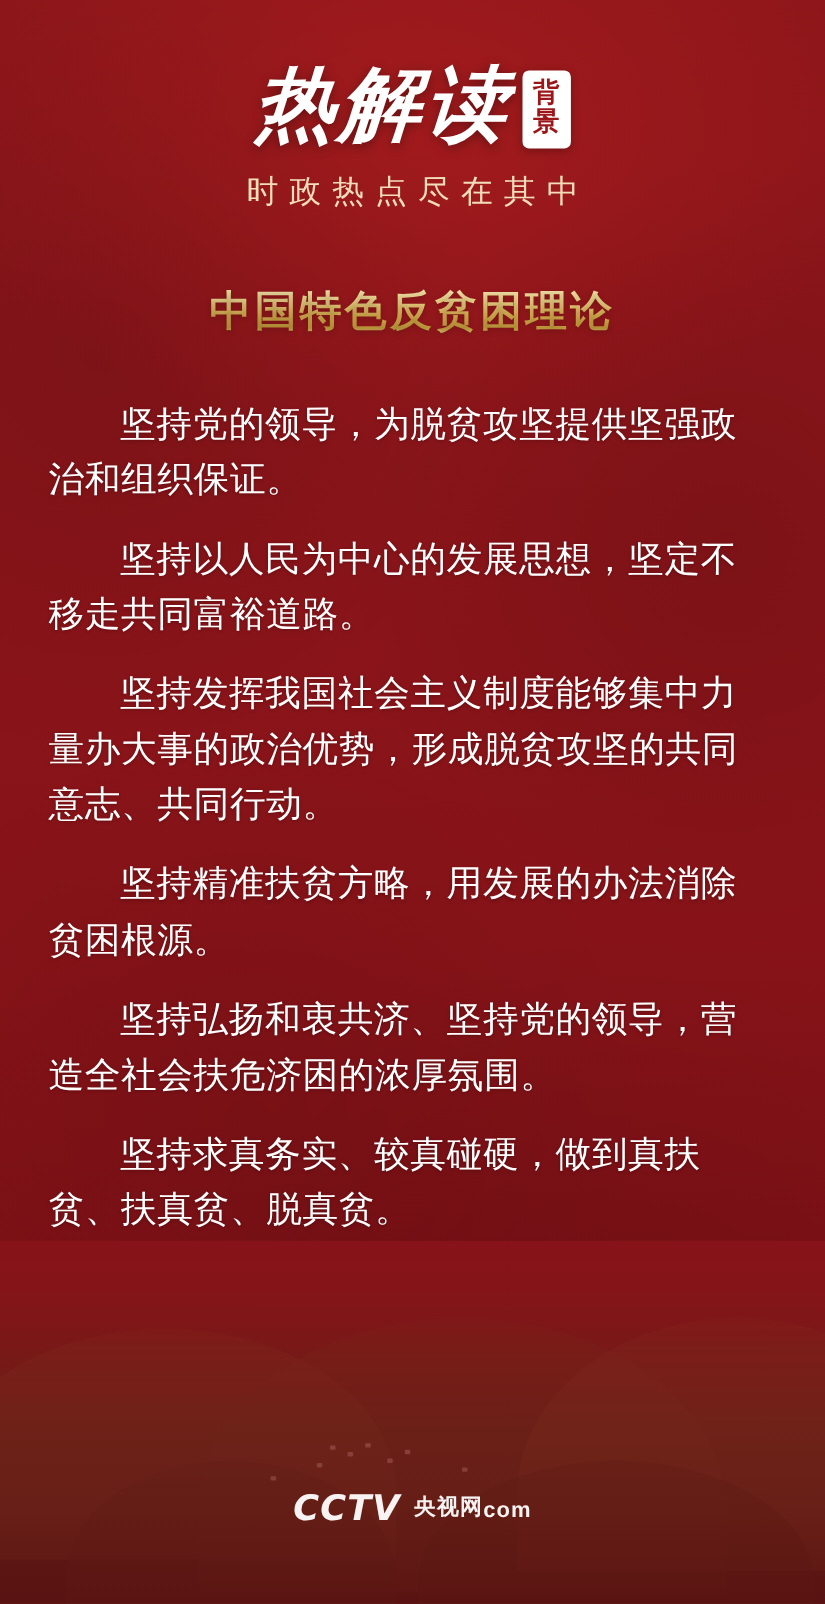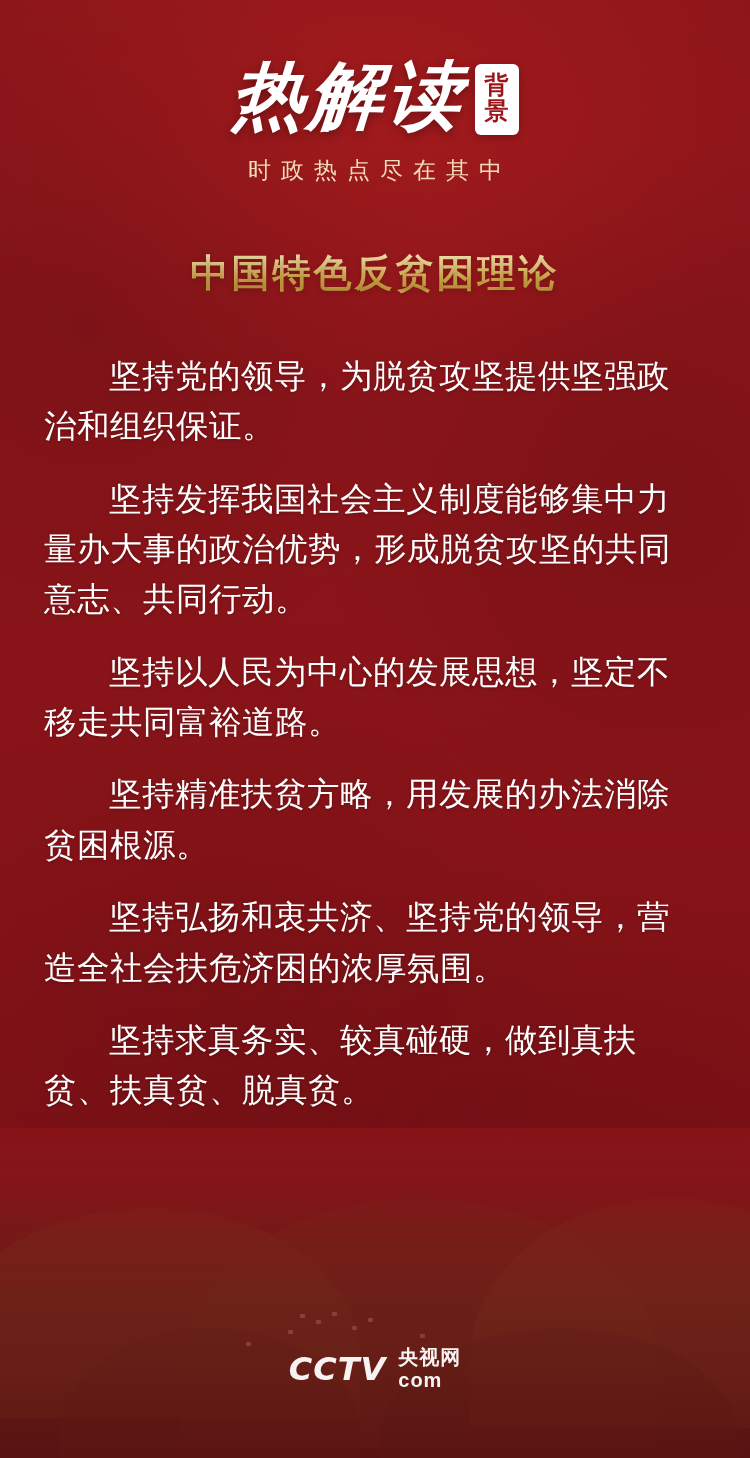--- a/index.html
+++ b/index.html
@@ -109,21 +109,21 @@
     font-size: 24px;
     font-weight: 700;
     line-height: 1.1;
     letter-spacing: 1px;
     box-shadow: 0 2px 8px rgba(0,0,0,0.25);
   }
   .logo-badge span { display: block; }
   .tagline {
     margin-top: 20px;
     color: #f3dcb8;
-    font-size: 23px;
+    font-size: 29px;
     letter-spacing: 10px;
     text-indent: 10px;
     font-weight: 500;
   }
 
   
   .gold-title {
     margin-top: 62px;
     text-align: center;
     font-size: 38px;
@@ -166,21 +166,21 @@
     font-family: "DejaVu Sans", sans-serif;
     font-size: 32px;
     font-weight: 700;
     letter-spacing: 1px;
     color: #ffffff;
     opacity: 0.95;
     font-style: italic;
   }
   .cctv-cn {
     display: flex;
-    flex-direction: column;
+    flex-direction: row;
     align-items: flex-start;
     line-height: 1;
     color: #ffffff;
     opacity: 0.95;
   }
   .cctv-cn .cn {
     font-size: 20px;
     font-weight: 700;
     letter-spacing: 1px;
   }
@@ -224,22 +224,22 @@
         <span>景</span>
       </div>
     </div>
     <div class="tagline">时政热点尽在其中</div>
   </div>
 
   <div class="gold-title">中国特色反贫困理论</div>
 
   <div class="body-copy">
     <p>坚持党的领导，为脱贫攻坚提供坚强政治和组织保证。</p>
+    <p>坚持以人民为中心的发展思想，坚定不移走共同富裕道路。</p>
     <p>坚持发挥我国社会主义制度能够集中力量办大事的政治优势，形成脱贫攻坚的共同意志、共同行动。</p>
-    <p>坚持以人民为中心的发展思想，坚定不移走共同富裕道路。</p>
     <p>坚持精准扶贫方略，用发展的办法消除贫困根源。</p>
     <p>坚持弘扬和衷共济、坚持党的领导，营造全社会扶危济困的浓厚氛围。</p>
     <p>坚持求真务实、较真碰硬，做到真扶贫、扶真贫、脱真贫。</p>
   </div>
 
   <div class="footer">
     <div class="cctv-mark">CCTV</div>
     <div class="cctv-cn">
       <div class="cn">央视网</div>
       <div class="com">com</div>

